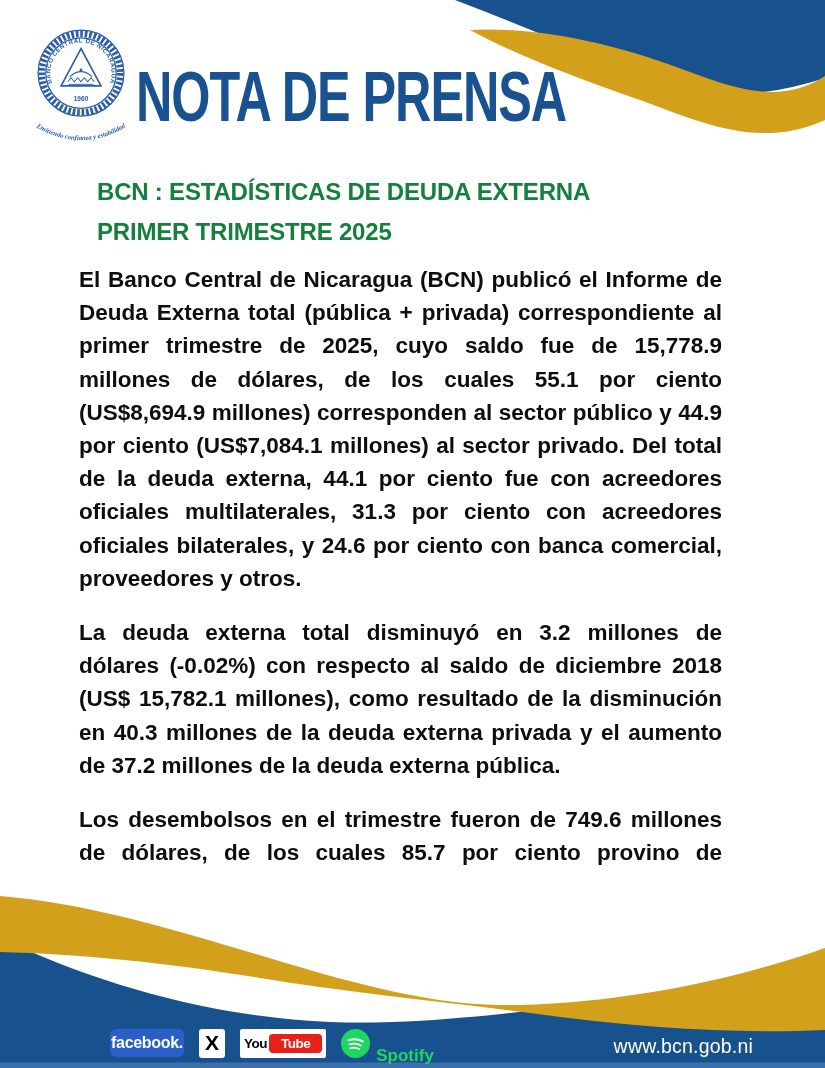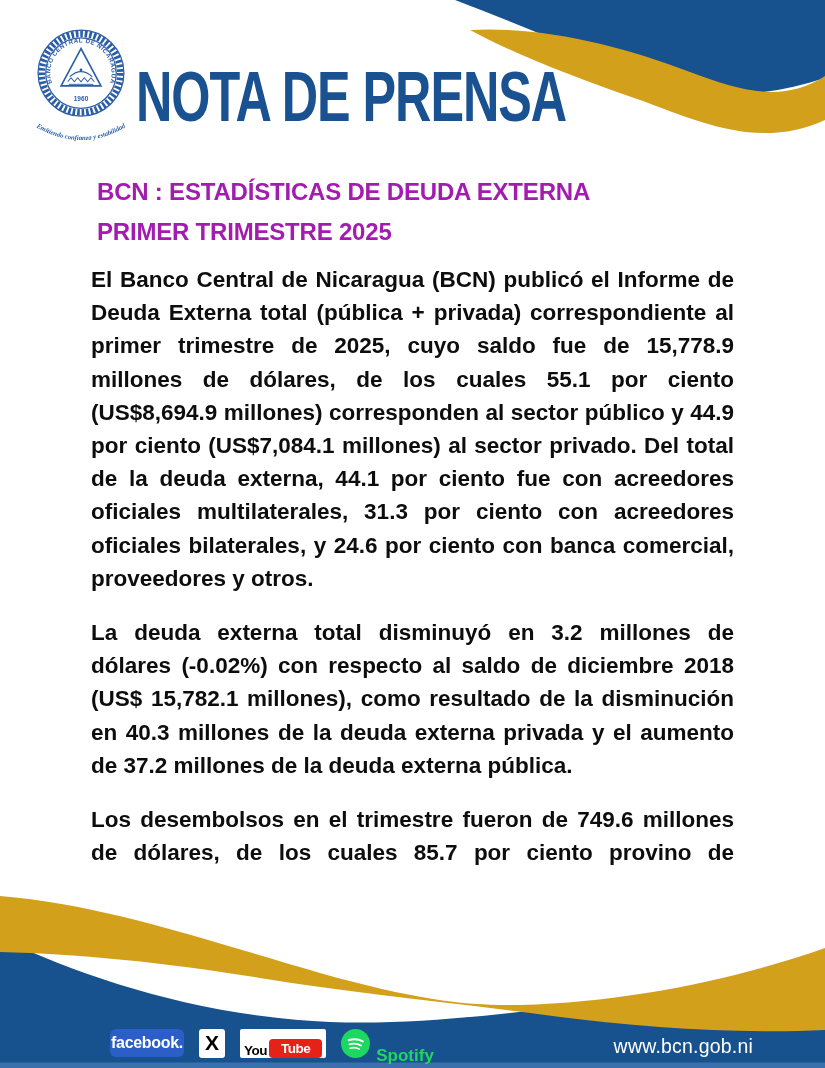--- a/index.html
+++ b/index.html
@@ -13,25 +13,25 @@
   .logo{position:absolute;left:24px;top:22px;width:114px;height:138px;}
   .banner-title{
     position:absolute;left:136px;top:62px;
     font-size:70px;font-weight:bold;color:#1A5291;
     letter-spacing:-1.5px;line-height:1;white-space:nowrap;
     transform:scaleX(0.72);transform-origin:left top;
   }
   
   .doc-title{
     position:absolute;left:97px;top:172px;width:660px;
-    font-size:24px;font-weight:bold;color:#a21caf;
+    font-size:24px;font-weight:bold;color:#15803d;
     line-height:40px;letter-spacing:-0.2px;
   }
   .doc-body{
-    position:absolute;left:91px;top:263px;width:643px;
+    position:absolute;left:79px;top:263px;width:643px;
     font-size:22.5px;font-weight:bold;color:#0d0d0d;
     line-height:33.2px;text-align:justify;
   }
   .doc-body p{margin:0 0 21px 0;}
   .doc-body p.cutoff{text-align-last:justify;}
   
   .footer-deco{position:absolute;bottom:0;left:0;width:825px;height:190px;}
   .social-row{
     position:absolute;left:110px;top:1026px;height:34px;
     display:flex;align-items:center;gap:15px;
@@ -41,21 +41,21 @@
     display:flex;align-items:center;justify-content:center;
     color:#fff;font-weight:bold;font-size:16px;letter-spacing:-0.3px;
   }
   .x-badge{
     width:26px;height:29px;background:#fff;border-radius:3px;
     display:flex;align-items:center;justify-content:center;
     color:#000;font-weight:900;font-size:21px;
   }
   .yt-badge{
     height:29px;background:#fff;border-radius:2px;padding:0 4px;
-    display:flex;align-items:flex-end;gap:2px;
+    display:flex;align-items:center;gap:2px;
   }
   .yt-you{color:#000;font-weight:bold;font-size:13.5px;letter-spacing:-0.5px;}
   .yt-tube{
     background:#E62117;color:#fff;font-weight:bold;font-size:13.5px;
     border-radius:4px;padding:2px 12px;letter-spacing:-0.5px;
   }
   .sp-badge{display:flex;align-items:center;gap:6px;}
   .sp-label{color:#1ED760;font-weight:bold;font-size:17px;margin-top:26px;}
   .website{
     position:absolute;right:72px;top:1035px;

